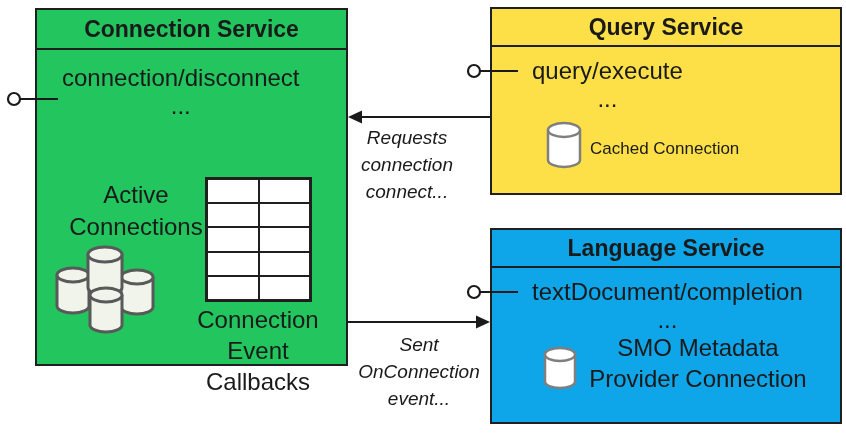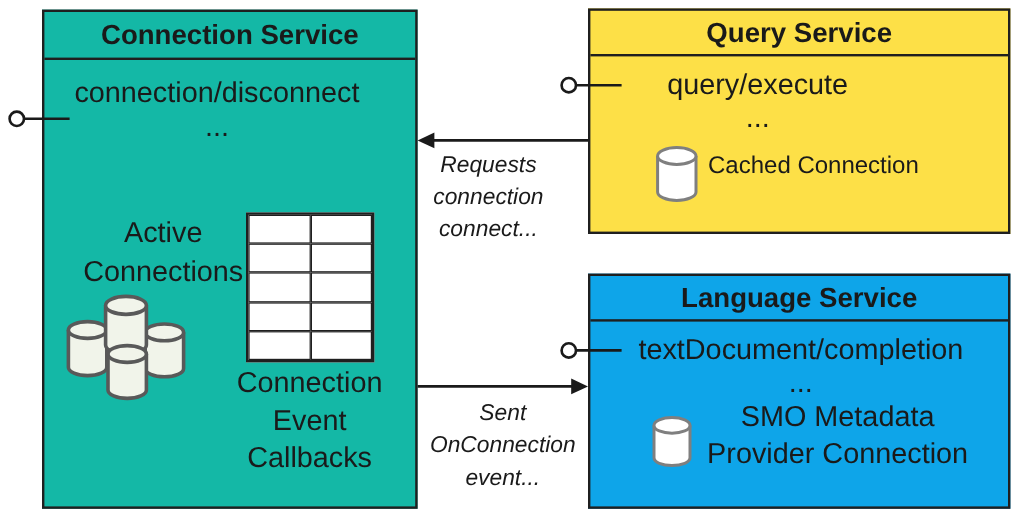--- a/index.html
+++ b/index.html
@@ -3,52 +3,52 @@
 <meta charset="utf-8">
 <style>
   html,body { margin:0; padding:0; background:#ffffff; }
   .canvas {
     position:relative; width:846px; height:436px;
     background:#ffffff; overflow:hidden;
     font-family:"Liberation Sans", sans-serif;
     color:#1a1a1a;
   }
   .box { position:absolute; border:2px solid #1f1f1f; box-sizing:border-box; }
-  .box.connection { left:35px; top:8px; width:313px; height:416px; background:#14b8a6; }
+  .box.connection { left:35px; top:8px; width:313px; height:358px; background:#22c55e; }
   .box.query      { left:490px; top:7px; width:352px; height:188px; background:#fde047; }
   .box.language   { left:490px; top:228px; width:352px; height:196px; background:#0ea5e9; }
   .box-header {
     position:absolute; left:0; right:0; top:0;
     border-bottom:2px solid #1f1f1f;
     font-weight:bold; font-size:23px; text-align:center;
   }
   .connection .box-header { height:38px; line-height:38px; }
   .query .box-header, .language .box-header { height:36px; line-height:36px; }
 
   .methods { position:absolute; font-size:24px; line-height:34px; white-space:nowrap; }
   .methods .more { text-align:center; line-height:22px; }
   .conn-methods { left:25px; top:51px; }
-  .q-methods    { left:40px; top:45px;margin-left:24px; }
+  .q-methods    { left:40px; top:45px; }
   .l-methods    { left:40px; top:45px; }
 
   .active-label {
     position:absolute; left:0; top:169px; width:142px;
     text-align:center; font-size:24px; line-height:32px;margin-left:28px;
   }
   .callbacks-label {
     position:absolute; left:151px; top:294px; width:140px;
     text-align:center; font-size:24px; line-height:31px;
   }
   .smo-label {
     position:absolute; left:86px; top:102px; width:240px;
     text-align:center; font-size:24px; line-height:31px;
   }
   .cached-label {
-    position:absolute; left:98px; top:112px;
-    font-size:20px; line-height:34px; white-space:nowrap;
+    position:absolute; left:98px; top:123px;
+    font-size:17px; line-height:34px; white-space:nowrap;
   }
 
   .grid-table {
     position:absolute; left:168px; top:167px; width:107px; height:125px;
     box-sizing:border-box; border:2px solid #1f1f1f; background:#ffffff;
     display:grid; grid-template-columns:repeat(2,1fr); grid-template-rows:repeat(5,1fr);
   }
   .grid-table .cell { border:1px solid #1f1f1f; }
 
   .icon-svg { position:absolute; }

